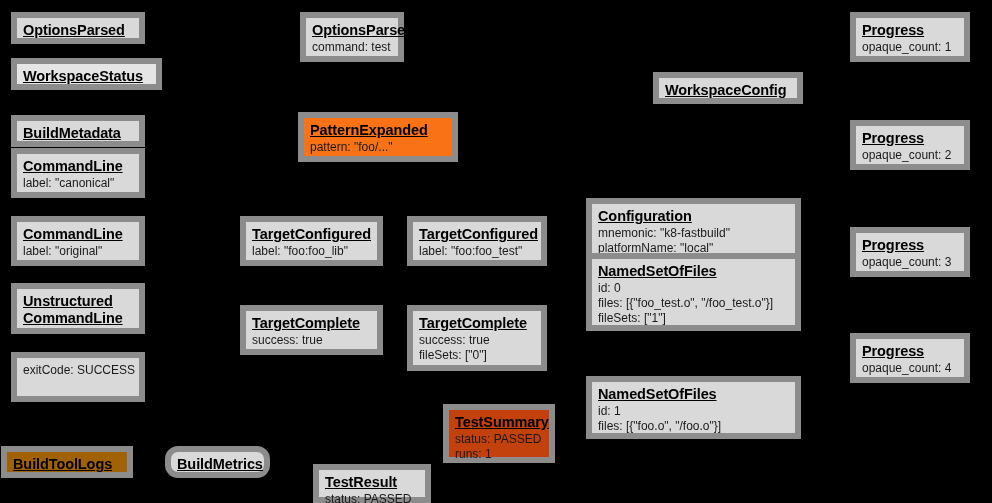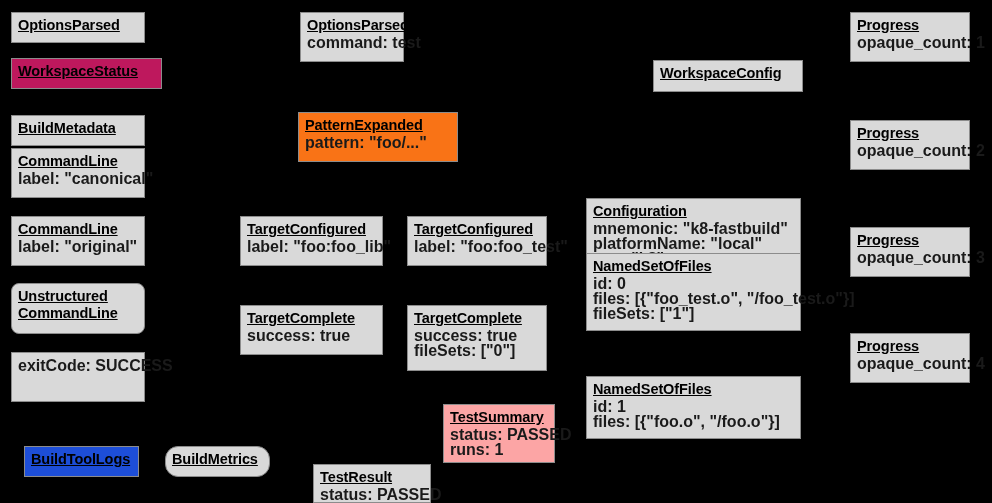--- a/index.html
+++ b/index.html
@@ -12,79 +12,78 @@
     width: 992px;
     height: 503px;
     background: #000000;
     overflow: hidden;
     font-family: "Liberation Sans", sans-serif;
   }
   .node {
     position: absolute;
     box-sizing: border-box;
     background: #d9d9d9;
-    border: 1px solid #c2410c;
+    border: 6px solid #c2410c;
     box-shadow: 1px 1px 0 0 #000000;
     padding: 4px 6px 16px 6px;
   }
   .node-title {
     font-size: 14.5px;
     font-weight: bold;
     color: #000000;
     text-decoration: underline;
     line-height: 17px;
     letter-spacing: -0.1px;
     white-space: pre-line;
   }
   .node-fields {
     margin-top: 1px;
   }
   .node-field {
-    font-size: 16px;
+    font-size: 12px;
     color: #1a1a1a;
     line-height: 15px;
     white-space: nowrap;
-    font-weight: bold;
   }
 </style>
 </head>
 <body>
 
 <div id="canvas" style="width: 992px; height: 503px; background: rgb(0, 0, 0);">
     <div class="node title-only" style="left: 11px; top: 12px; width: 134px; height: 31px; background: rgb(217, 217, 217); border-color: rgb(140, 140, 140);">
       <div class="node-title">OptionsParsed</div>
     </div>
-    <div class="node title-only" style="left: 11px; top: 58px; width: 151px; height: 31px; background: #be185d; border-color: rgb(140, 140, 140);">
+    <div class="node title-only" style="left: 11px; top: 58px; width: 151px; height: 31px; background: #e5e5e5; border-color: rgb(140, 140, 140);">
       <div class="node-title">WorkspaceStatus</div>
     </div>
     <div class="node title-only" style="left: 11px; top: 103px; width: 134px; height: 31px; background: rgb(217, 217, 217); border-color: rgb(140, 140, 140); margin-top: 12px;">
       <div class="node-title">BuildMetadata</div>
     </div>
     <div class="node" style="left: 11px; top: 148px; width: 134px; height: 50px; background: rgb(217, 217, 217); border-color: rgb(140, 140, 140);">
       <div class="node-title">CommandLine</div>
       <div class="node-fields">
         <div class="node-field">label: "canonical"</div>
       </div>
     </div>
     <div class="node" style="left: 11px; top: 216px; width: 134px; height: 50px; background: rgb(217, 217, 217); border-color: rgb(140, 140, 140);">
       <div class="node-title">CommandLine</div>
       <div class="node-fields">
         <div class="node-field">label: "original"</div>
       </div>
     </div>
-    <div class="node title-only" style="left: 11px; top: 283px; width: 134px; height: 51px; background: rgb(217, 217, 217); border-color: rgb(140, 140, 140); border-radius: 8px;">
+    <div class="node title-only" style="left: 11px; top: 283px; width: 134px; height: 51px; background: rgb(217, 217, 217); border-color: rgb(140, 140, 140);">
       <div class="node-title">Unstructured
 CommandLine</div>
     </div>
     <div class="node" style="left: 11px; top: 352px; width: 134px; height: 50px; background: rgb(217, 217, 217); border-color: rgb(140, 140, 140);">
       <div class="node-fields">
         <div class="node-field">exitCode: SUCCESS</div>
       </div>
     </div>
-    <div class="node title-only" style="left: 24px; top: 446px; width: 115px; height: 31px; background: #1d4ed8; border-color: rgb(140, 140, 140);">
+    <div class="node title-only" style="left: 1px; top: 446px; width: 132px; height: 31px; background: #a16207; border-color: rgb(140, 140, 140);">
       <div class="node-title">BuildToolLogs</div>
     </div>
     <div class="node title-only" style="left: 165px; top: 446px; width: 105px; height: 31px; background: rgb(217, 217, 217); border-color: rgb(140, 140, 140); border-radius: 13px;">
       <div class="node-title">BuildMetrics</div>
     </div>
     <div class="node" style="left: 300px; top: 12px; width: 104px; height: 50px; background: rgb(217, 217, 217); border-color: rgb(140, 140, 140);">
       <div class="node-title">OptionsParsed</div>
       <div class="node-fields">
         <div class="node-field">command: test</div>
       </div>
@@ -119,28 +118,28 @@
         <div class="node-field">success: true</div>
         <div class="node-field">fileSets: ["0"]</div>
       </div>
     </div>
     <div class="node" style="left: 313px; top: 424px; width: 118px; height: 39px; background: rgb(217, 217, 217); border-color: rgb(140, 140, 140); margin-top: 40px;">
       <div class="node-title">TestResult</div>
       <div class="node-fields">
         <div class="node-field">status: PASSED</div>
       </div>
     </div>
-    <div class="node" style="left: 443px; top: 404px; width: 112px; height: 59px; background: #fca5a5; border-color: rgb(140, 140, 140);">
+    <div class="node" style="left: 443px; top: 404px; width: 112px; height: 59px; background: #c2410c; border-color: rgb(140, 140, 140);">
       <div class="node-title">TestSummary</div>
       <div class="node-fields">
         <div class="node-field">status: PASSED</div>
         <div class="node-field">runs: 1</div>
       </div>
     </div>
-    <div class="node title-only" style="left: 653px; top: 60px; width: 150px; height: 32px; background: rgb(217, 217, 217); border-color: rgb(140, 140, 140);">
+    <div class="node title-only" style="left: 653px; top: 72px; width: 150px; height: 32px; background: rgb(217, 217, 217); border-color: rgb(140, 140, 140);">
       <div class="node-title">WorkspaceConfig</div>
     </div>
     <div class="node" style="left: 586px; top: 157px; width: 215px; height: 78px; background: rgb(217, 217, 217); border-color: rgb(140, 140, 140); margin-top: 41px;">
       <div class="node-title">Configuration</div>
       <div class="node-fields">
         <div class="node-field">mnemonic: "k8-fastbuild"</div>
         <div class="node-field">platformName: "local"</div>
         <div class="node-field">cpu: "k8"</div>
       </div>
     </div>

